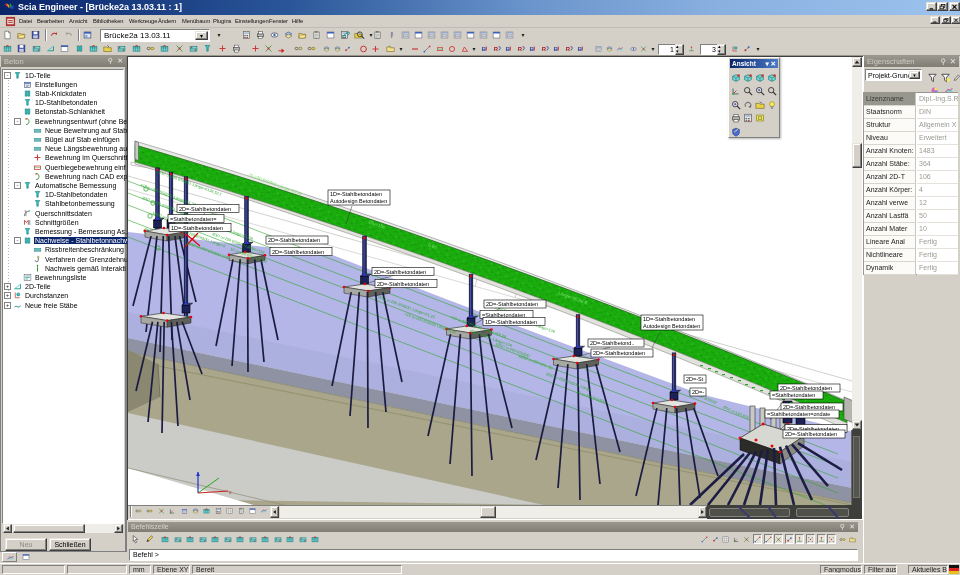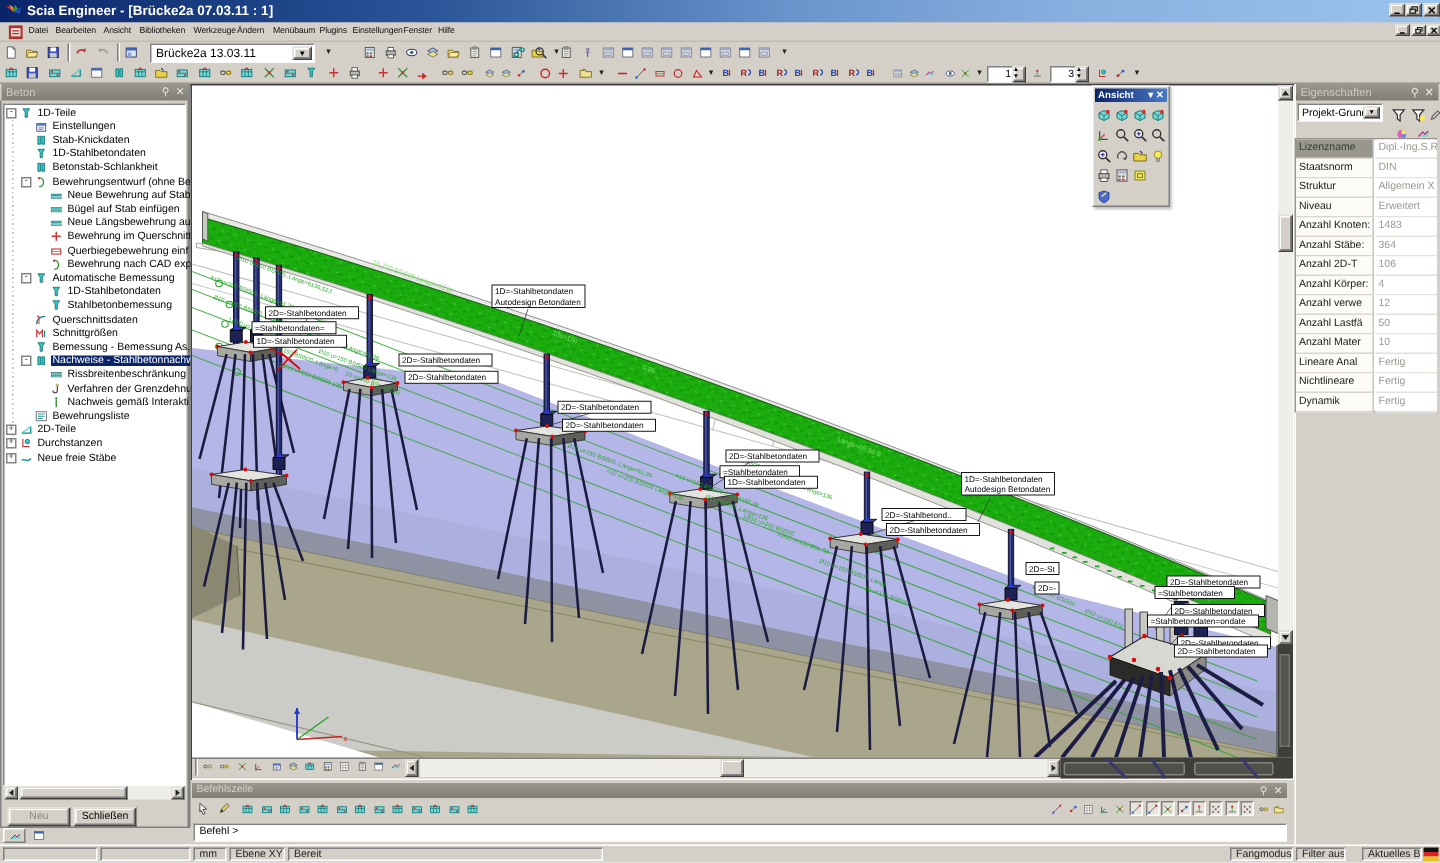--- a/index.html
+++ b/index.html
@@ -8,21 +8,21 @@
 .btn3d{border-top:1px solid #e6e3db;border-left:1px solid #e6e3db;border-right:1px solid #404040;border-bottom:1px solid #404040;box-shadow:inset -1px -1px 0 #808080, inset 1px 1px 0 #fff;background:#d4d0c8;}
 </style></head><body>
 
 <div class="abs" style="left:0;top:0;width:960px;height:15px;background:linear-gradient(90deg,#0a246a 0%,#2a5699 30%,#6a94cc 55%,#8ab0e0 75%,#9cc2ee 100%);"></div>
 <svg class="abs" style="left:3px;top:2px;" width="12" height="12" viewBox="0 0 12 12">
     <path d="M6 6L1 2l4 0.5z" fill="#e03030"></path>
     <path d="M6 6L3 1l3 2z" fill="#f0a020"></path>
     <path d="M6 6l1-5 2 3z" fill="#30a030"></path>
     <path d="M6 6l5-3-1 4z" fill="#2050c0"></path>
   </svg>
-<div class="abs" style="left:18px;top:2px;font-size:9px;font-weight:bold;color:#fff;">Scia Engineer - [Brücke2a 07.03.11 : 1]</div>
+<div class="abs" style="left:18px;top:2px;font-size:9px;font-weight:bold;color:#fff;">Scia Engineer - [Brücke2a 13.03.11 : 1]</div>
 <div class="abs btn3d" style="left:925.5px;top:1.5px;width:11px;height:9px;line-height:0;"><svg width="9" height="7" viewBox="0 0 10 9">
       <path d="M2.5 7.5h4.5" stroke="#000" stroke-width="1.4"></path>
     </svg></div>
 <div class="abs btn3d" style="left:937px;top:1.5px;width:11px;height:9px;line-height:0;"><svg width="9" height="7" viewBox="0 0 10 9">
       <rect x="3.5" y="2" width="4.5" height="3.5" fill="none" stroke="#000" stroke-width="0.9"></rect>
       <rect x="1.8" y="4" width="4.5" height="3.5" fill="#d4d0c8" stroke="#000" stroke-width="0.9"></rect>
     </svg></div>
 <div class="abs btn3d" style="left:949px;top:1.5px;width:11px;height:9px;line-height:0;"><svg width="9" height="7" viewBox="0 0 10 9">
       <path d="M2.5 2.5l5 5M7.5 2.5l-5 5" stroke="#000" stroke-width="1.3"></path>
     </svg></div>

